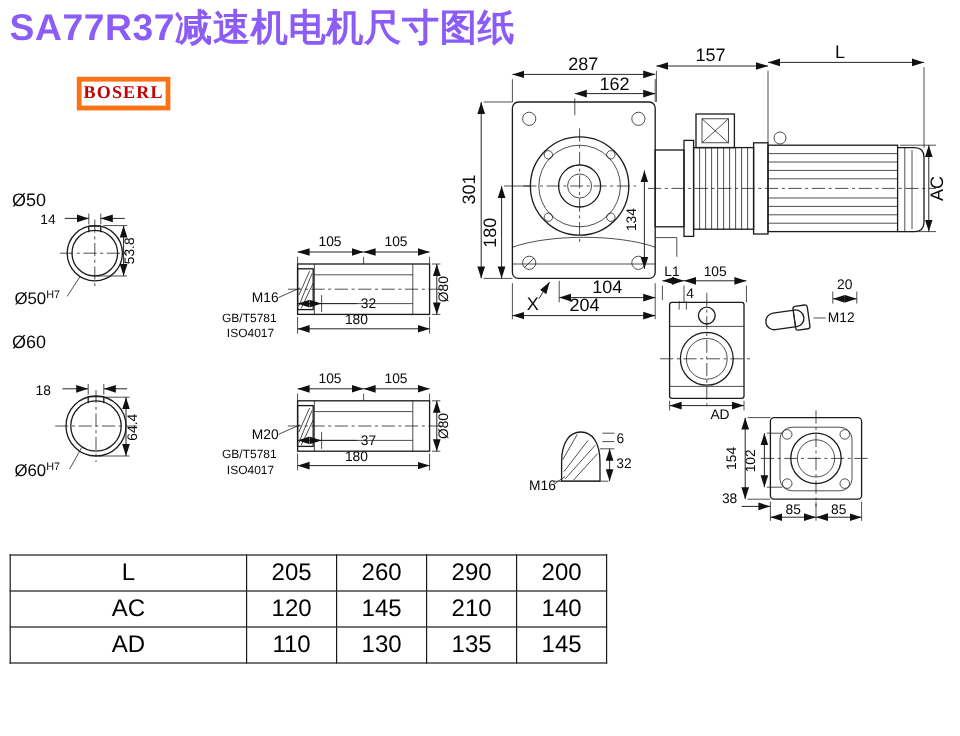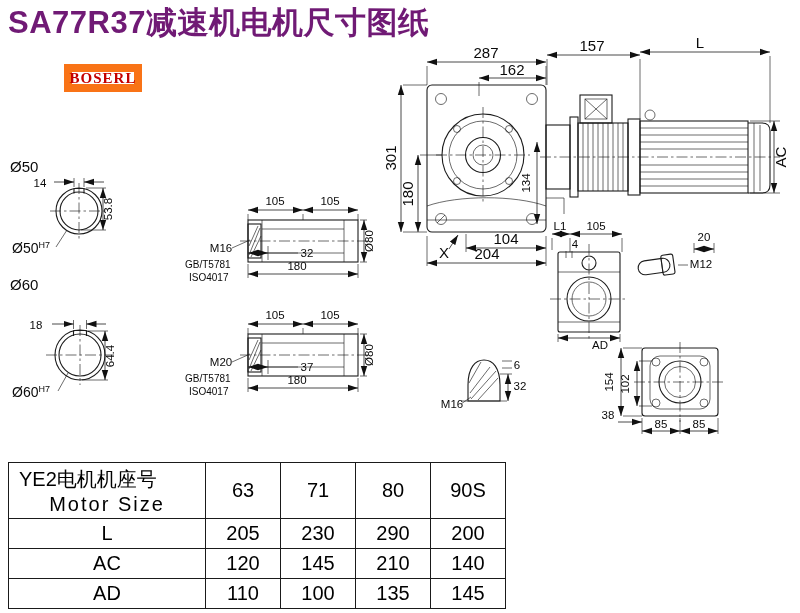--- a/index.html
+++ b/index.html
@@ -1,19 +1,19 @@
 <!DOCTYPE html>
 <html><head>
 <meta charset="utf-8">
 <style>
   * { margin:0; padding:0; box-sizing:border-box; }
   html,body { width:800px; height:613px; background:#ffffff; overflow:hidden; position:relative;
               font-family:"Liberation Sans","DejaVu Sans",sans-serif; }
-  #title { position:absolute; left:8px; top:2px; font-size:31px; font-weight:bold; color:#701a75; letter-spacing:0.5px; white-space:nowrap; }
-  #logo  { position:absolute; left:64px; top:64px; width:78px; height:28px; border:8px solid #f97316;
+  #title { position:absolute; left:8px; top:2px; font-size:31px; font-weight:bold; color:#8b5cf6; letter-spacing:0.5px; white-space:nowrap; }
+  #logo  { position:absolute; left:64px; top:64px; width:78px; height:28px; border:4px solid #f97316;
            display:flex; align-items:center; justify-content:center; color:#c40000;
            font-family:"Liberation Serif","DejaVu Serif",serif; font-weight:bold; font-size:15px; letter-spacing:1px; }
   #dwg { position:absolute; left:0; top:0; }
   .ln { stroke:#1c1c1c; stroke-width:1.1; fill:none; }
   .tn { stroke:#1c1c1c; stroke-width:0.65; fill:none; }
   .cl { stroke:#1c1c1c; stroke-width:0.65; fill:none; stroke-dasharray:11 3 2.5 3; }
   .dm { stroke:#1c1c1c; stroke-width:0.8; fill:none; }
   text { fill:#0a0a0a; font-family:"Liberation Sans","DejaVu Sans",sans-serif; }
   .t15 { font-size:15px; text-anchor:middle; }
   .t11 { font-size:11.5px; text-anchor:middle; }
@@ -262,44 +262,34 @@
 <table id="spec-table">
   <colgroup>
     <col style="width:197px">
       <col style="width:75px">
       <col style="width:75px">
       <col style="width:75px">
       <col style="width:75px">
   </colgroup>
   <tbody>
   <tr>
-    <td class="hcell">
-      <div class="h1">YE2电机机座号</div>
-      <div class="h2">Motor Size</div>
-    </td>
-    <td>63</td>
-    <td>71</td>
-    <td>80</td>
-    <td>90S</td>
-  </tr>
-  <tr>
     <td>L</td>
     <td>205</td>
-    <td>230</td>
+    <td>260</td>
     <td>290</td>
     <td>200</td>
   </tr>
   <tr>
     <td>AC</td>
     <td>120</td>
     <td>145</td>
     <td>210</td>
     <td>140</td>
   </tr>
   <tr>
     <td>AD</td>
     <td>110</td>
-    <td>100</td>
+    <td>130</td>
     <td>135</td>
     <td>145</td>
   </tr>
   </tbody>
 </table>
 
 </body></html>

